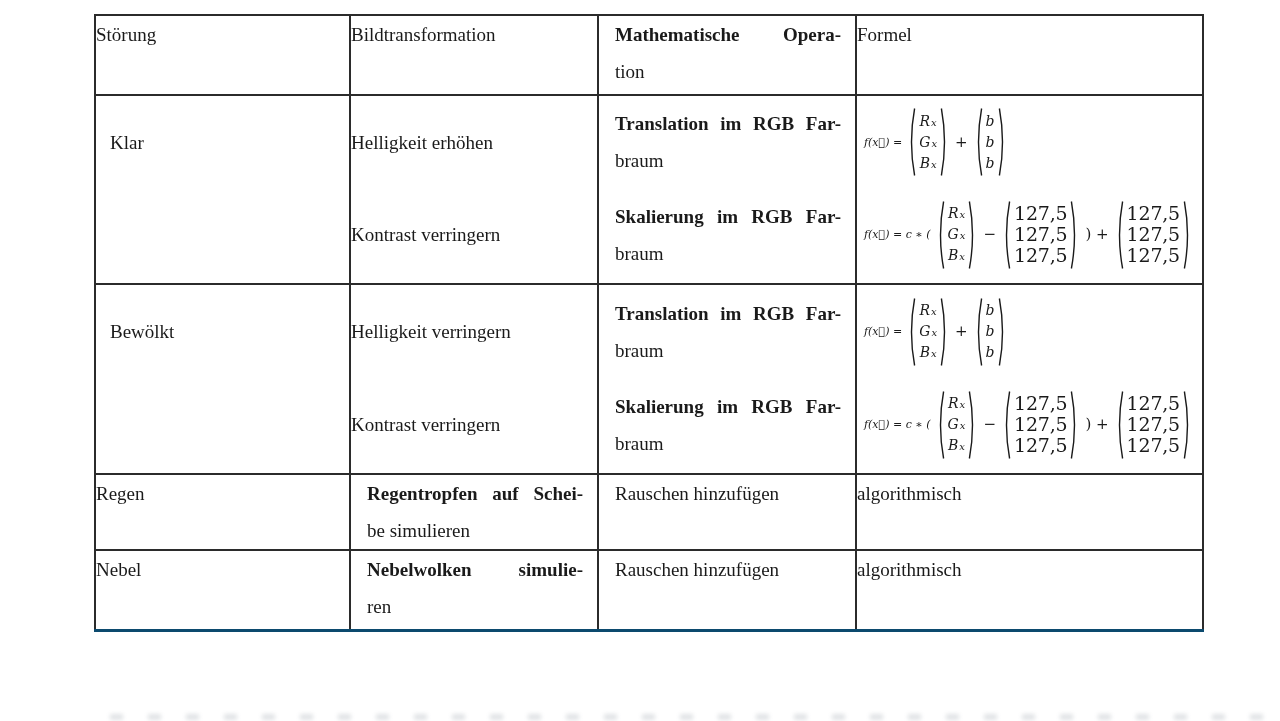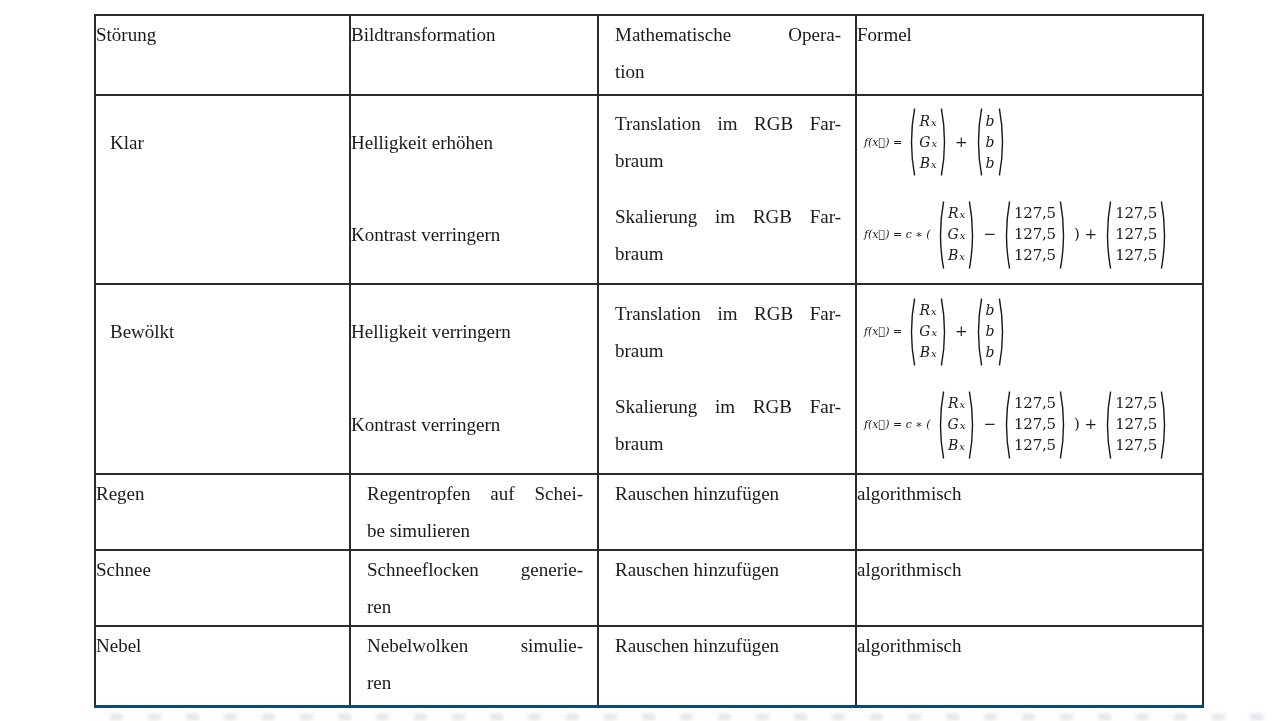--- a/index.html
+++ b/index.html
@@ -17,21 +17,21 @@
   .doc-table td{
     border:2px solid #2b2b2b;
     vertical-align:top;padding:0;
     font-size:19px;line-height:37px;
   }
   .doc-table tr.r-bottom td{border-bottom:3px solid #0c4a6e;}
 
   
   .cell{padding:5px 12px 0 14px;}
   .cell.c3{padding-left:16px;padding-right:14px;}
-  .jline{text-align:justify;text-align-last:justify;}
+  .jline{text-align:justify;text-align-last:justify;font-weight:bold;}
 
   
   .subwrap{display:flex;flex-direction:column;height:100%;}
   .row-klar td{height:189px;}
   .row-klar .subwrap{height:185px;}
   .row-bew td{height:190px;}
   .row-bew .subwrap{height:186px;}
   .sub{flex:1 1 50%;display:flex;align-items:center;}
   .sub.c3{padding-left:16px;padding-right:14px;display:flex;align-items:center;justify-content:center;}
   .sub .twoline{width:100%;}
@@ -45,21 +45,21 @@
   .sub.f{padding-left:7px;padding-right:4px;}
   .formula{display:flex;align-items:center;gap:5px;white-space:nowrap;}
   .flhs{font-style:italic;font-size:11px;line-height:1;font-family:"DejaVu Serif",serif;}
   .fop{font-size:15px;line-height:1;padding:0 1px;font-family:"DejaVu Serif",serif;}
   .vec{display:flex;align-items:center;}
   .vcol{display:flex;flex-direction:column;justify-content:center;align-items:center;
         padding:0 3px;}
   .ventry{font-size:14px;line-height:21px;font-style:italic;
           font-family:"DejaVu Serif",serif;display:inline-flex;align-items:baseline;}
   .ventry .vsub{font-size:10px;font-style:italic;vertical-align:-2px;line-height:1;margin-left:1px;}
-  .ventry.num{font-style:normal;font-size:15px;letter-spacing:-0.2px;}
+  .ventry.num{font-style:normal;font-size:19px;letter-spacing:-0.2px;}
   .paren{display:block;flex:0 0 auto;}
 
   
   .artifact{
     position:absolute;left:110px;top:714px;width:1170px;height:6px;
     background:repeating-linear-gradient(90deg,
       rgba(110,122,134,0.38) 0 13px, rgba(255,255,255,0) 13px 38px);
     filter:blur(2px);opacity:0.55;
   }
 </style>
@@ -360,35 +360,20 @@
       <div>be simulieren</div>
     </td>
     <td class="cell c3">
       <div>Rauschen hinzufügen</div>
     </td>
     <td class="cell">
       <div>algorithmisch</div>
     </td>
   </tr>
 
-  <tr class="row-schnee">
-    <td class="cell">
-      <div>Schnee</div>
-    </td>
-    <td class="cell c3">
-      <div class="jline">Schneeflocken generie-</div>
-      <div>ren</div>
-    </td>
-    <td class="cell c3">
-      <div>Rauschen hinzufügen</div>
-    </td>
-    <td class="cell">
-      <div>algorithmisch</div>
-    </td>
-  </tr>
 
   <tr class="row-nebel r-bottom">
     <td class="cell">
       <div>Nebel</div>
     </td>
     <td class="cell c3">
       <div class="jline">Nebelwolken simulie-</div>
       <div>ren</div>
     </td>
     <td class="cell c3">

